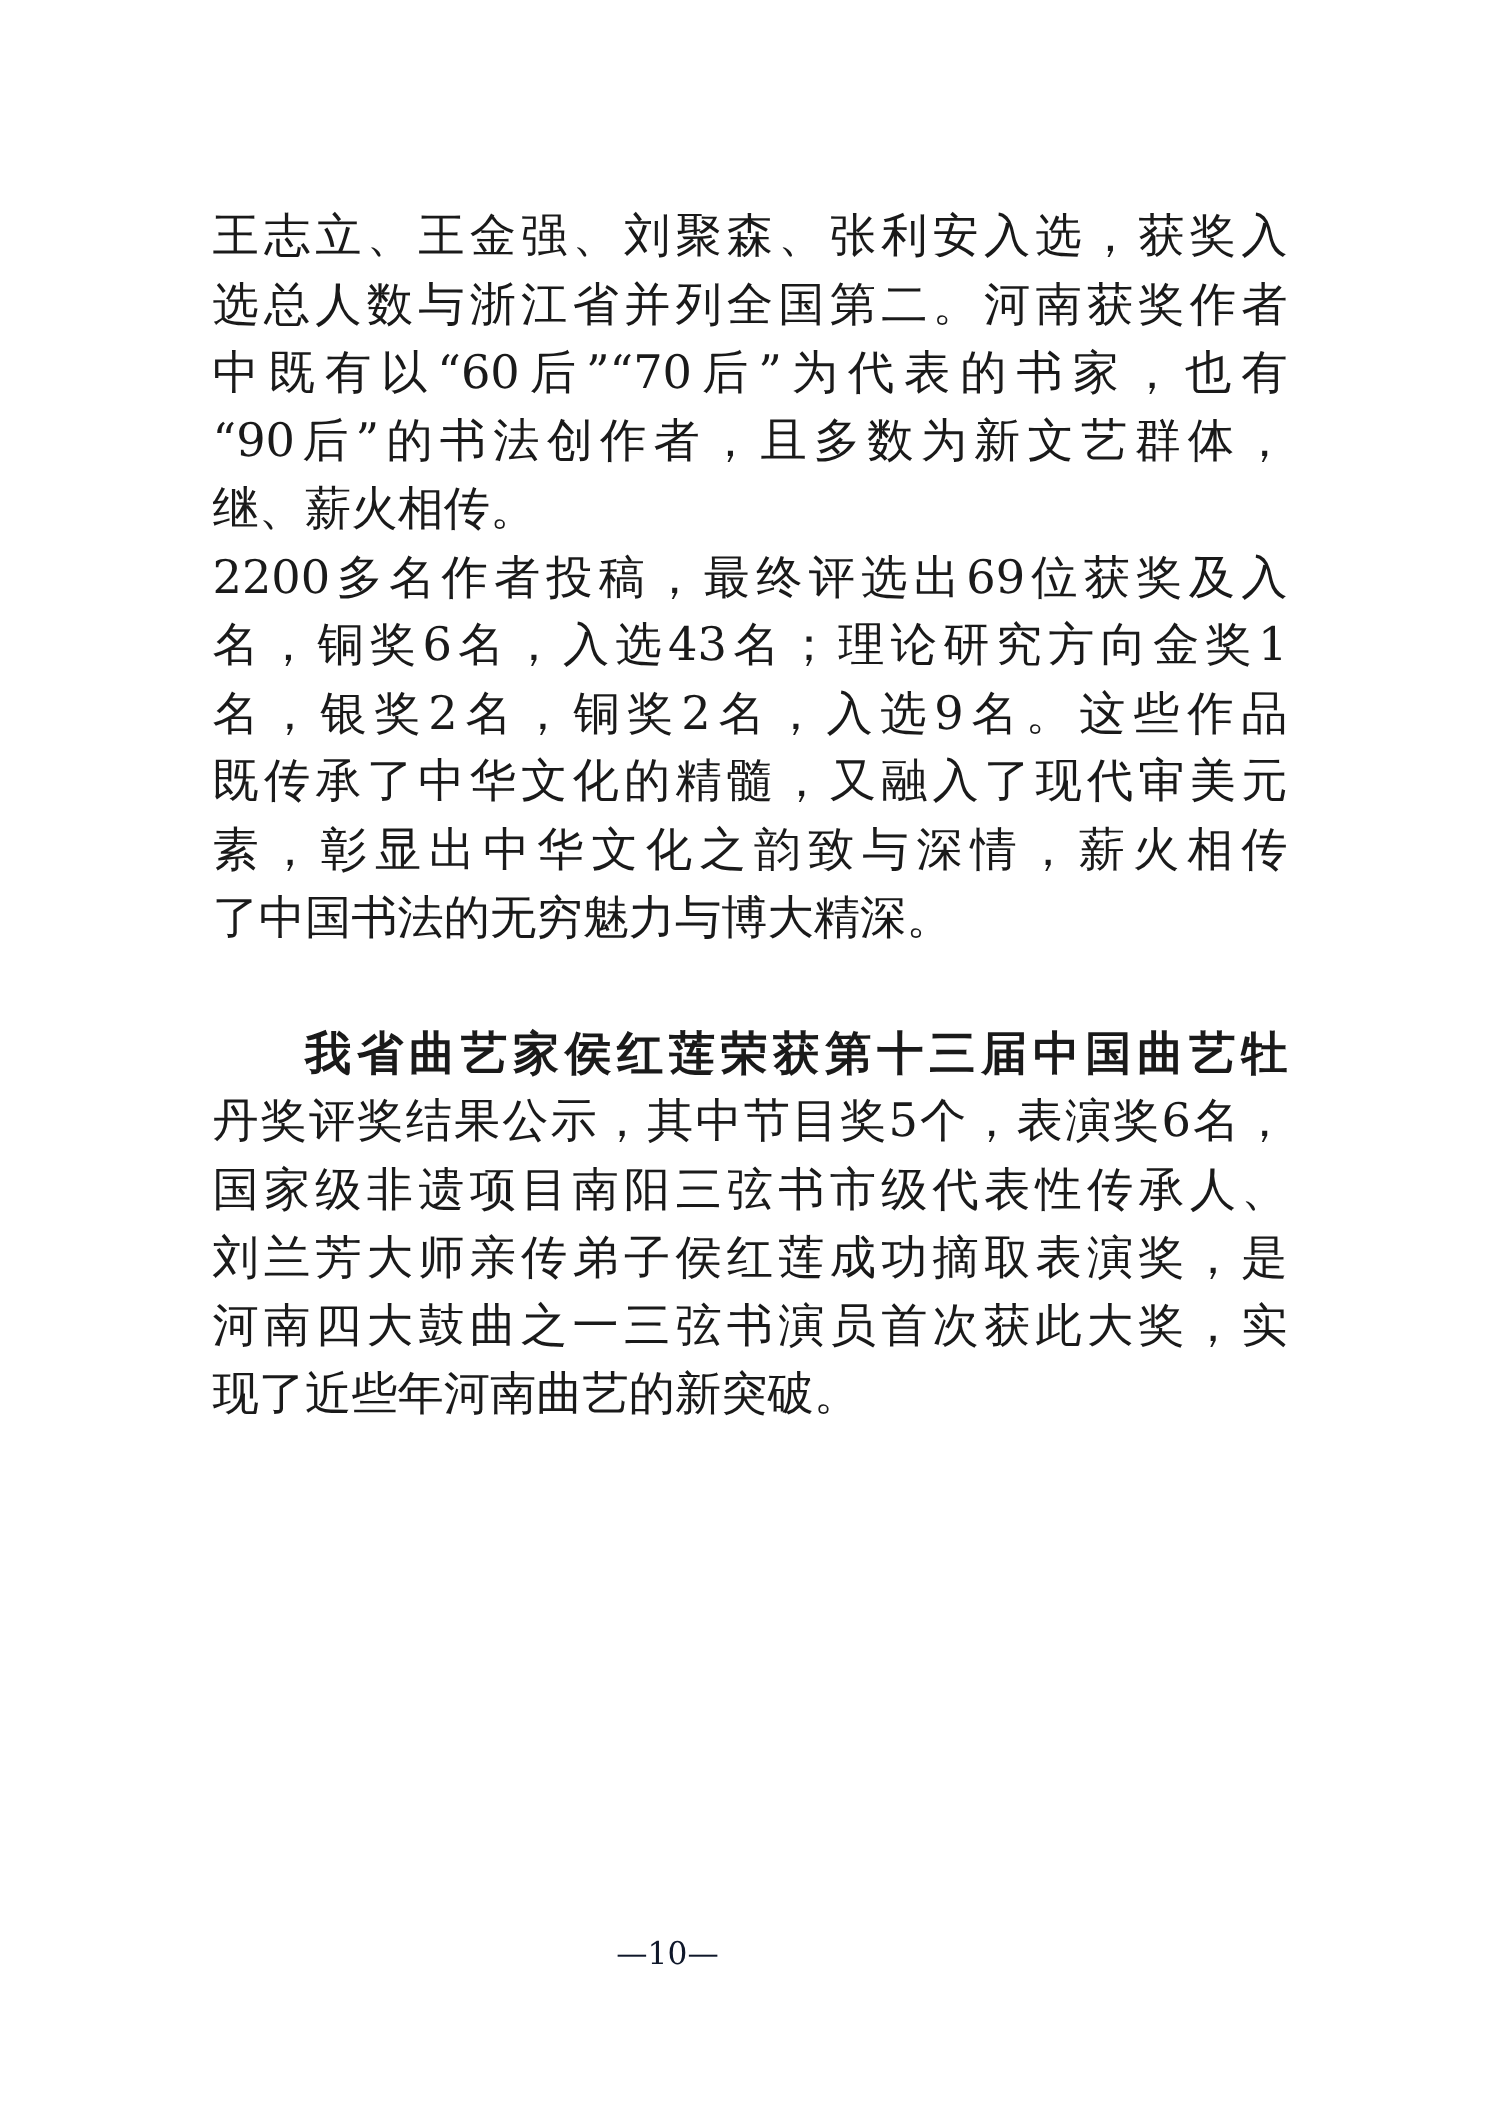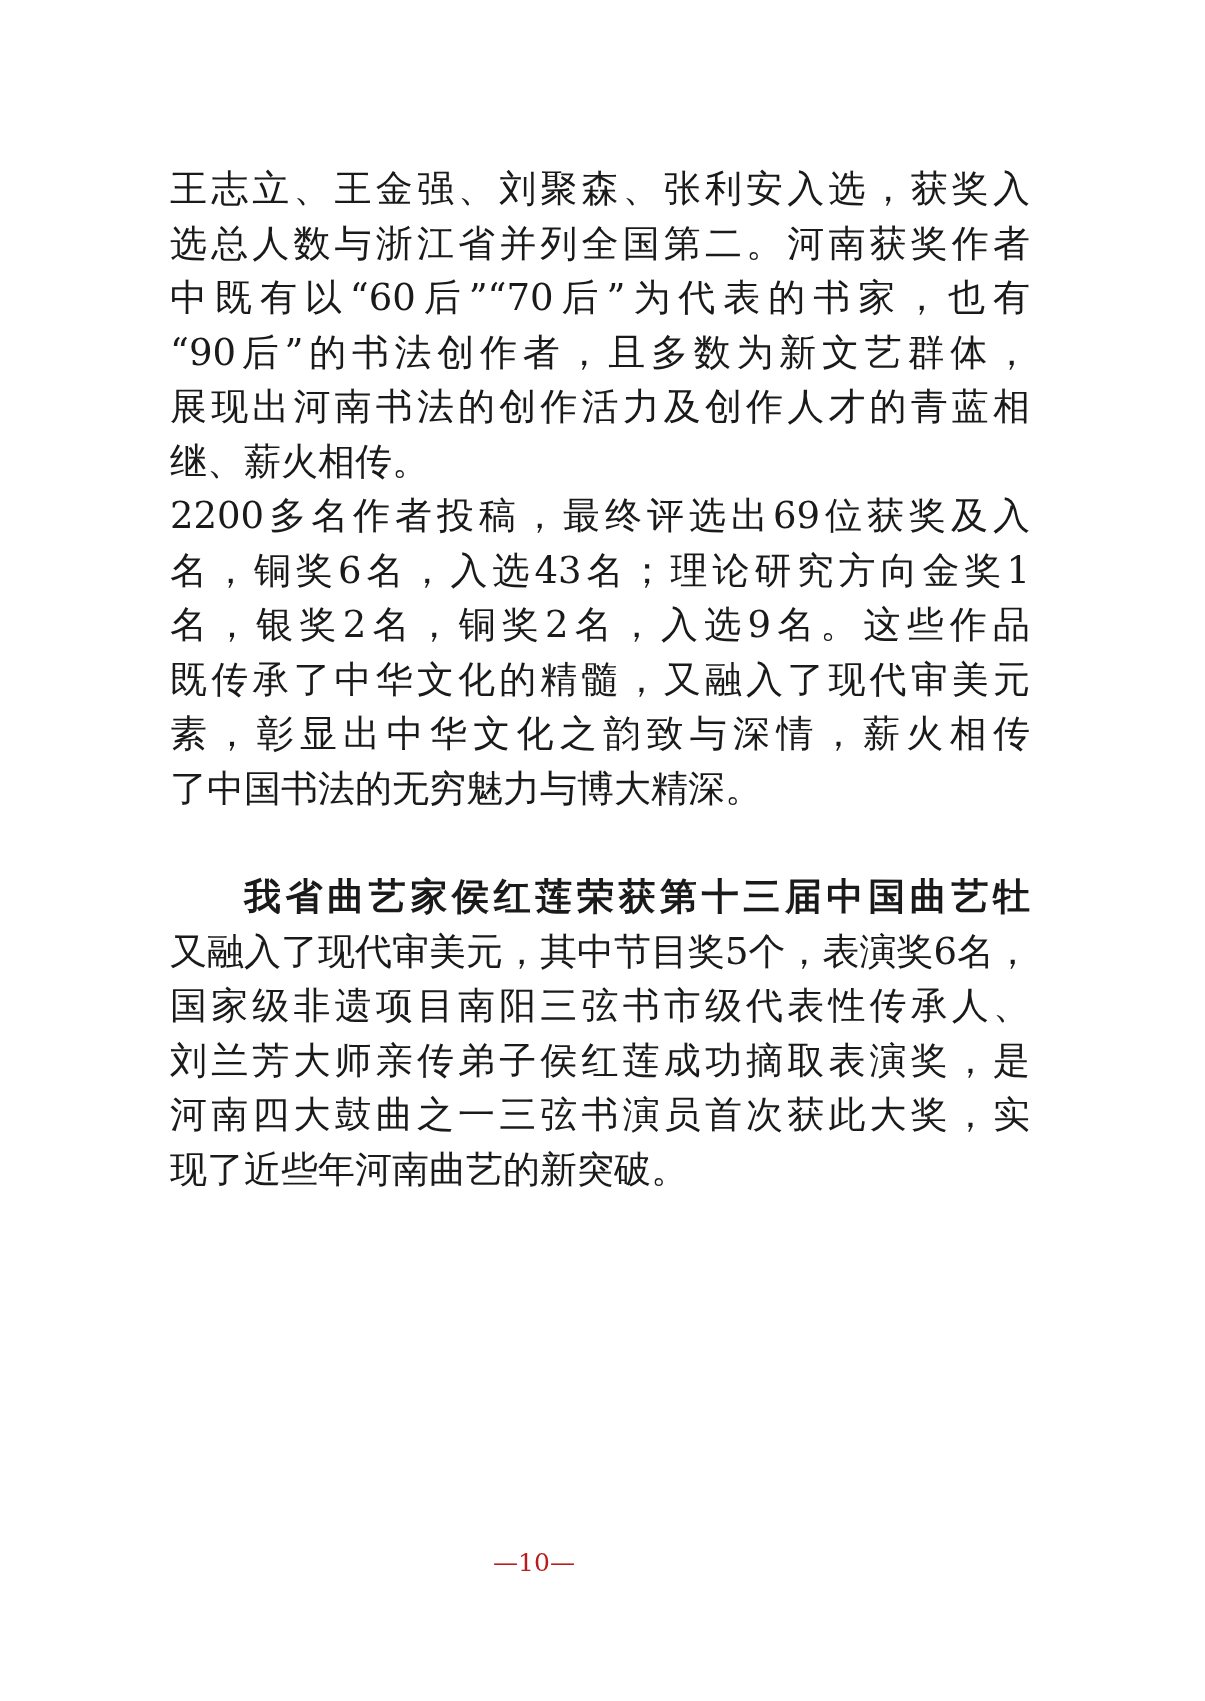--- a/index.html
+++ b/index.html
@@ -44,51 +44,50 @@
     font-weight: bold;
   }
   .page-number {
     position: absolute;
     left: 0;
     width: 1068px;
     top: 1548px;
     text-align: center;
     font-size: 25px;
     font-family: "DejaVu Serif", "Liberation Serif", serif;
-    color: #b91c1c;
+    color: #0f172a;
   }
 </style>
 </head>
 <body>
 
 <div class="page">
 
   <div>
     <div class="line">王志立、王金强、刘聚森、张利安入选，获奖入</div>
     <div class="line">选总人数与浙江省并列全国第二。河南获奖作者</div>
     <div class="line">中既有以“60后”“70后”为代表的书家，也有</div>
     <div class="line">“90后”的书法创作者，且多数为新文艺群体，</div>
-    <div class="line">展现出河南书法的创作活力及创作人才的青蓝相</div>
     <div class="line last">继、薪火相传。</div>
   </div>
 
   <div>
     <div class="line">2200多名作者投稿，最终评选出69位获奖及入</div>
     <div class="line">名，铜奖6名，入选43名；理论研究方向金奖1</div>
     <div class="line">名，银奖2名，铜奖2名，入选9名。这些作品</div>
     <div class="line">既传承了中华文化的精髓，又融入了现代审美元</div>
     <div class="line">素，彰显出中华文化之韵致与深情，薪火相传</div>
     <div class="line last">了中国书法的无穷魅力与博大精深。</div>
   </div>
 
   <div class="gap"></div>
 
   <div>
     <div class="line indent heading-bold">我省曲艺家侯红莲荣获第十三届中国曲艺牡</div>
-    <div class="line">又融入了现代审美元，其中节目奖5个，表演奖6名，</div>
+    <div class="line">丹奖评奖结果公示，其中节目奖5个，表演奖6名，</div>
     <div class="line">国家级非遗项目南阳三弦书市级代表性传承人、</div>
     <div class="line">刘兰芳大师亲传弟子侯红莲成功摘取表演奖，是</div>
     <div class="line">河南四大鼓曲之一三弦书演员首次获此大奖，实</div>
     <div class="line last">现了近些年河南曲艺的新突破。</div>
   </div>
 
 </div>
 
 <div class="page-number">—10—</div>
 

